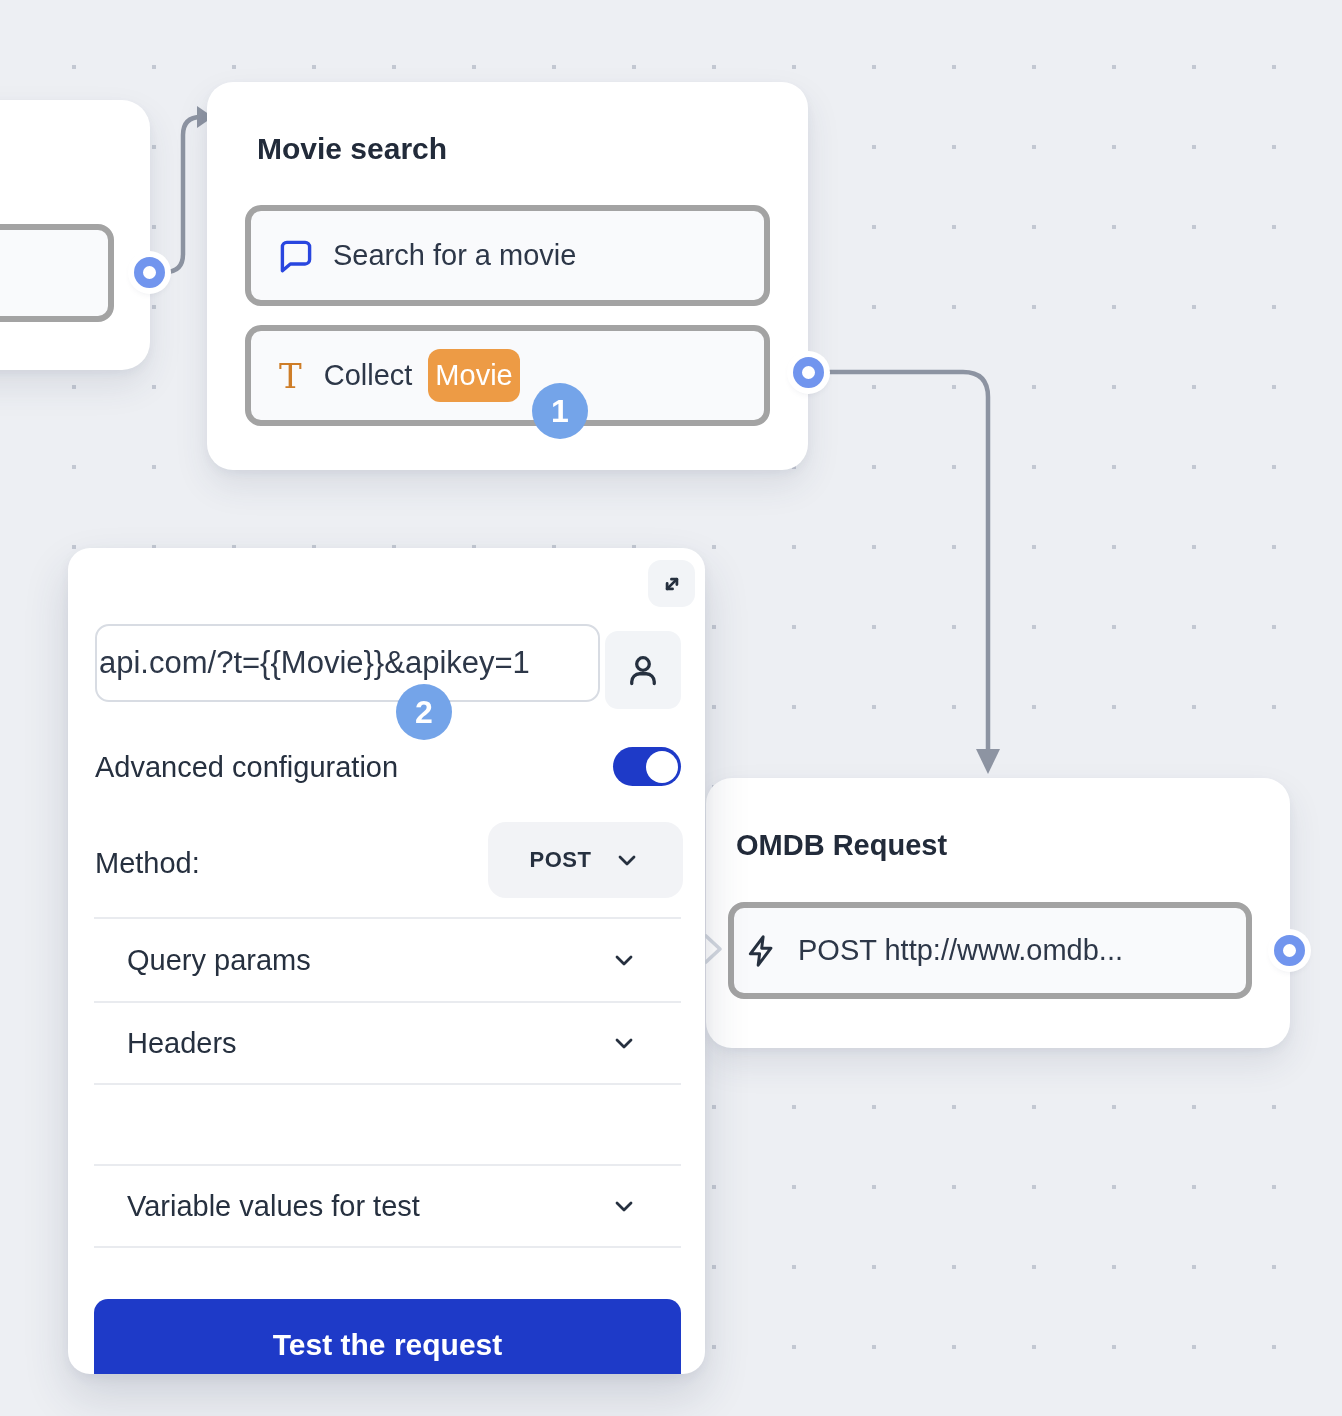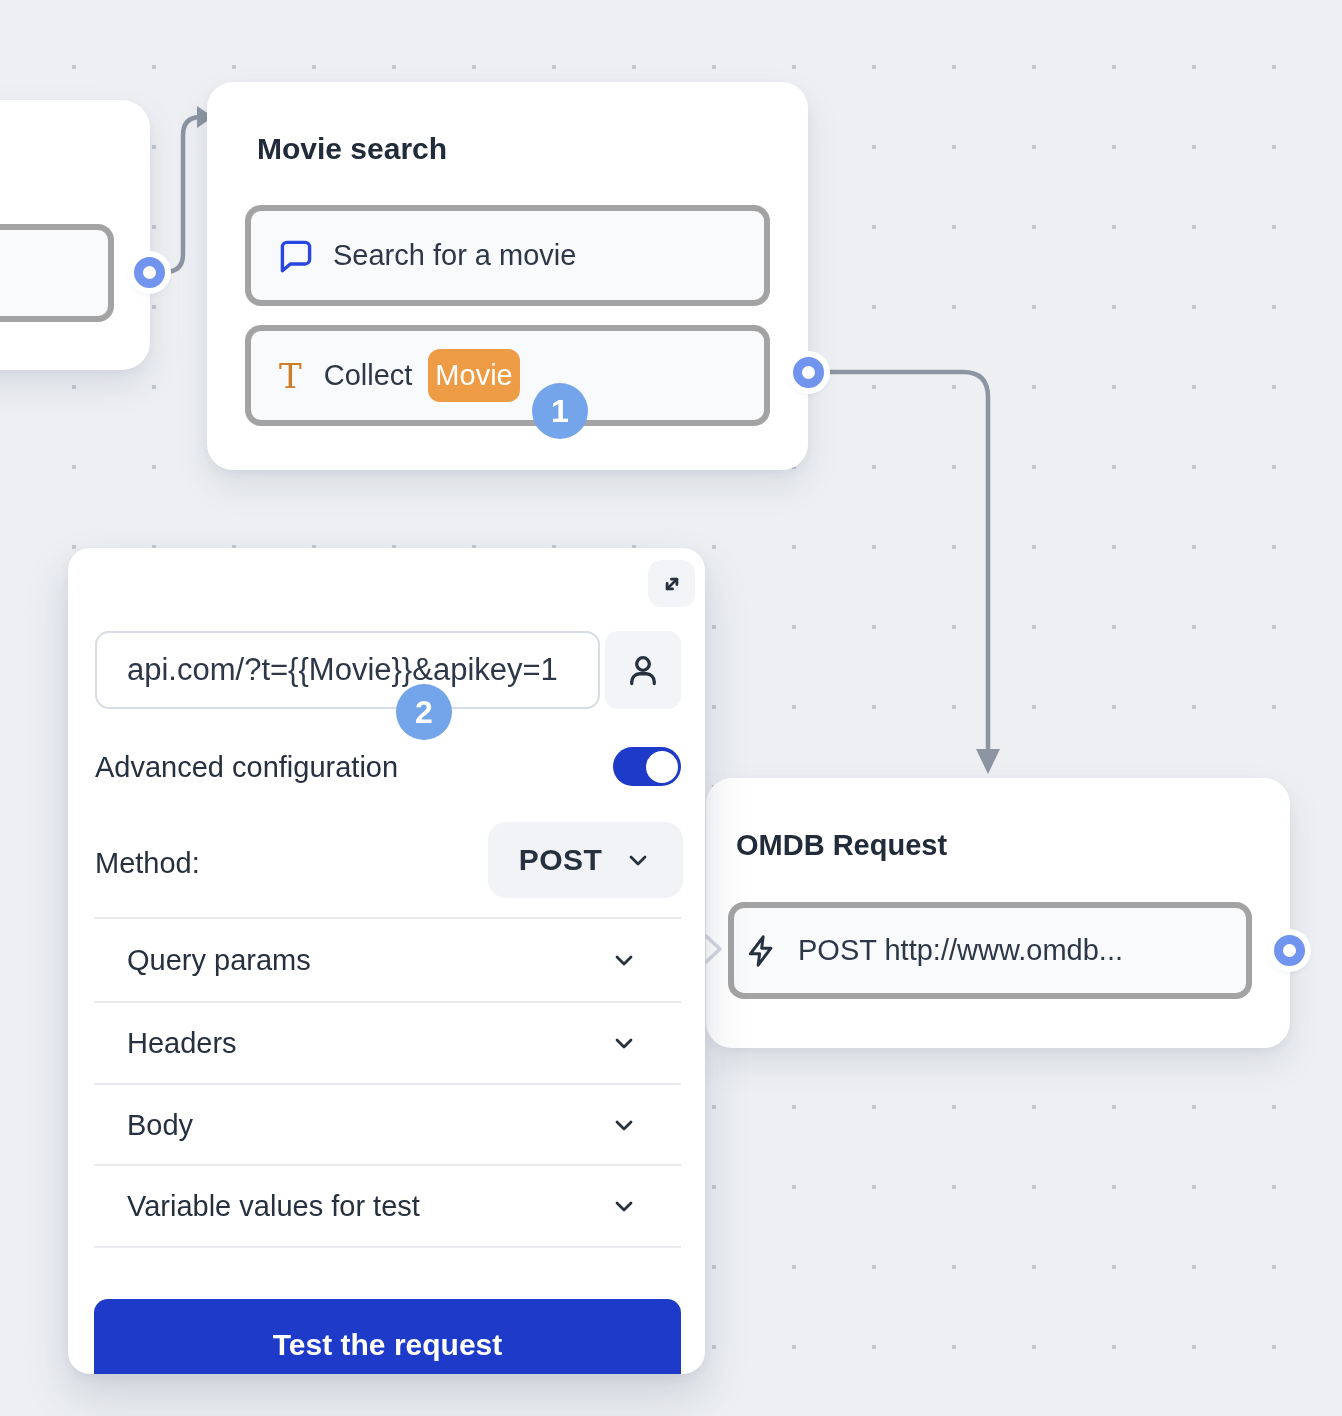--- a/index.html
+++ b/index.html
@@ -39,39 +39,39 @@
   .gray-btn{
     position:absolute;background:#f2f4f7;border-radius:13px;border:none;
     display:flex;align-items:center;justify-content:center;cursor:pointer;
   }
   .panel{
     position:absolute;left:68px;top:548px;width:637px;height:826px;
     background:#fff;border-radius:22px;overflow:hidden;
     box-shadow:0 22px 46px rgba(45,55,90,.16),0 4px 12px rgba(45,55,90,.06);
   }
   .url-box{
-    position:absolute;left:27px;top:83px;width:505px;height:78px;box-sizing:border-box;
+    position:absolute;left:27px;top:76px;width:505px;height:78px;box-sizing:border-box;
     background:#fff;border:2px solid #d8dce3;border-radius:14px;
-    display:flex;align-items:center;overflow:hidden;padding-left:44px;
+    display:flex;align-items:center;overflow:hidden;padding-left:16px;
   }
   .url-text{font-size:31px;color:#2d3748;white-space:nowrap;margin-left:-14px;}
   .panel-label{font-size:29px;color:#26303f;white-space:nowrap;}
   .toggle{
     position:absolute;left:545px;top:199px;width:68px;height:39px;border-radius:20px;
     background:#1e3ac8;cursor:pointer;
   }
   .toggle .knob{
     position:absolute;right:3px;top:3.5px;width:32px;height:32px;border-radius:50%;background:#fff;
   }
   .select-btn{
     position:absolute;left:420px;top:274px;width:195px;height:76px;border-radius:18px;
     background:#f2f3f6;border:none;display:flex;align-items:center;justify-content:center;
     gap:22px;cursor:pointer;
   }
-  .select-btn .sel-label{font-size:30px;font-weight:600;color:#26303f;letter-spacing:.5px;}
+  .select-btn .sel-label{font-size:22px;font-weight:600;color:#26303f;letter-spacing:.5px;}
   .divider{position:absolute;left:26px;width:587px;height:0;border-top:2px solid #e9ebef;}
   .section-row{
     position:absolute;left:26px;width:587px;height:80px;cursor:pointer;
     display:flex;align-items:center;justify-content:space-between;
   }
   .section-row .panel-label{margin-left:33px;}
   .section-row .icon{margin-right:43px;}
   .test-btn{
     position:absolute;left:26px;top:735px;width:587px;height:91px;
     background:#1e3ac8;border:none;border-radius:14px 14px 0 0;
@@ -193,28 +193,20 @@
   <div class="section-row" style="top:455px;">
     <span class="panel-label">Headers</span>
     <span class="icon">
       <svg width="28" height="28" viewBox="0 0 24 24" fill="none" stroke="#26303f" stroke-width="2.4" stroke-linecap="round" stroke-linejoin="round">
         <polyline points="6 9.5 12 15.5 18 9.5"></polyline>
       </svg>
     </span>
   </div>
   <div class="divider" style="top:535px;"></div>
 
-  <div class="section-row" style="top:537px;">
-    <span class="panel-label">Body</span>
-    <span class="icon">
-      <svg width="28" height="28" viewBox="0 0 24 24" fill="none" stroke="#26303f" stroke-width="2.4" stroke-linecap="round" stroke-linejoin="round">
-        <polyline points="6 9.5 12 15.5 18 9.5"></polyline>
-      </svg>
-    </span>
-  </div>
   <div class="divider" style="top:616px;"></div>
 
   <div class="section-row" style="top:618px;">
     <span class="panel-label">Variable values for test</span>
     <span class="icon">
       <svg width="28" height="28" viewBox="0 0 24 24" fill="none" stroke="#26303f" stroke-width="2.4" stroke-linecap="round" stroke-linejoin="round">
         <polyline points="6 9.5 12 15.5 18 9.5"></polyline>
       </svg>
     </span>
   </div>

